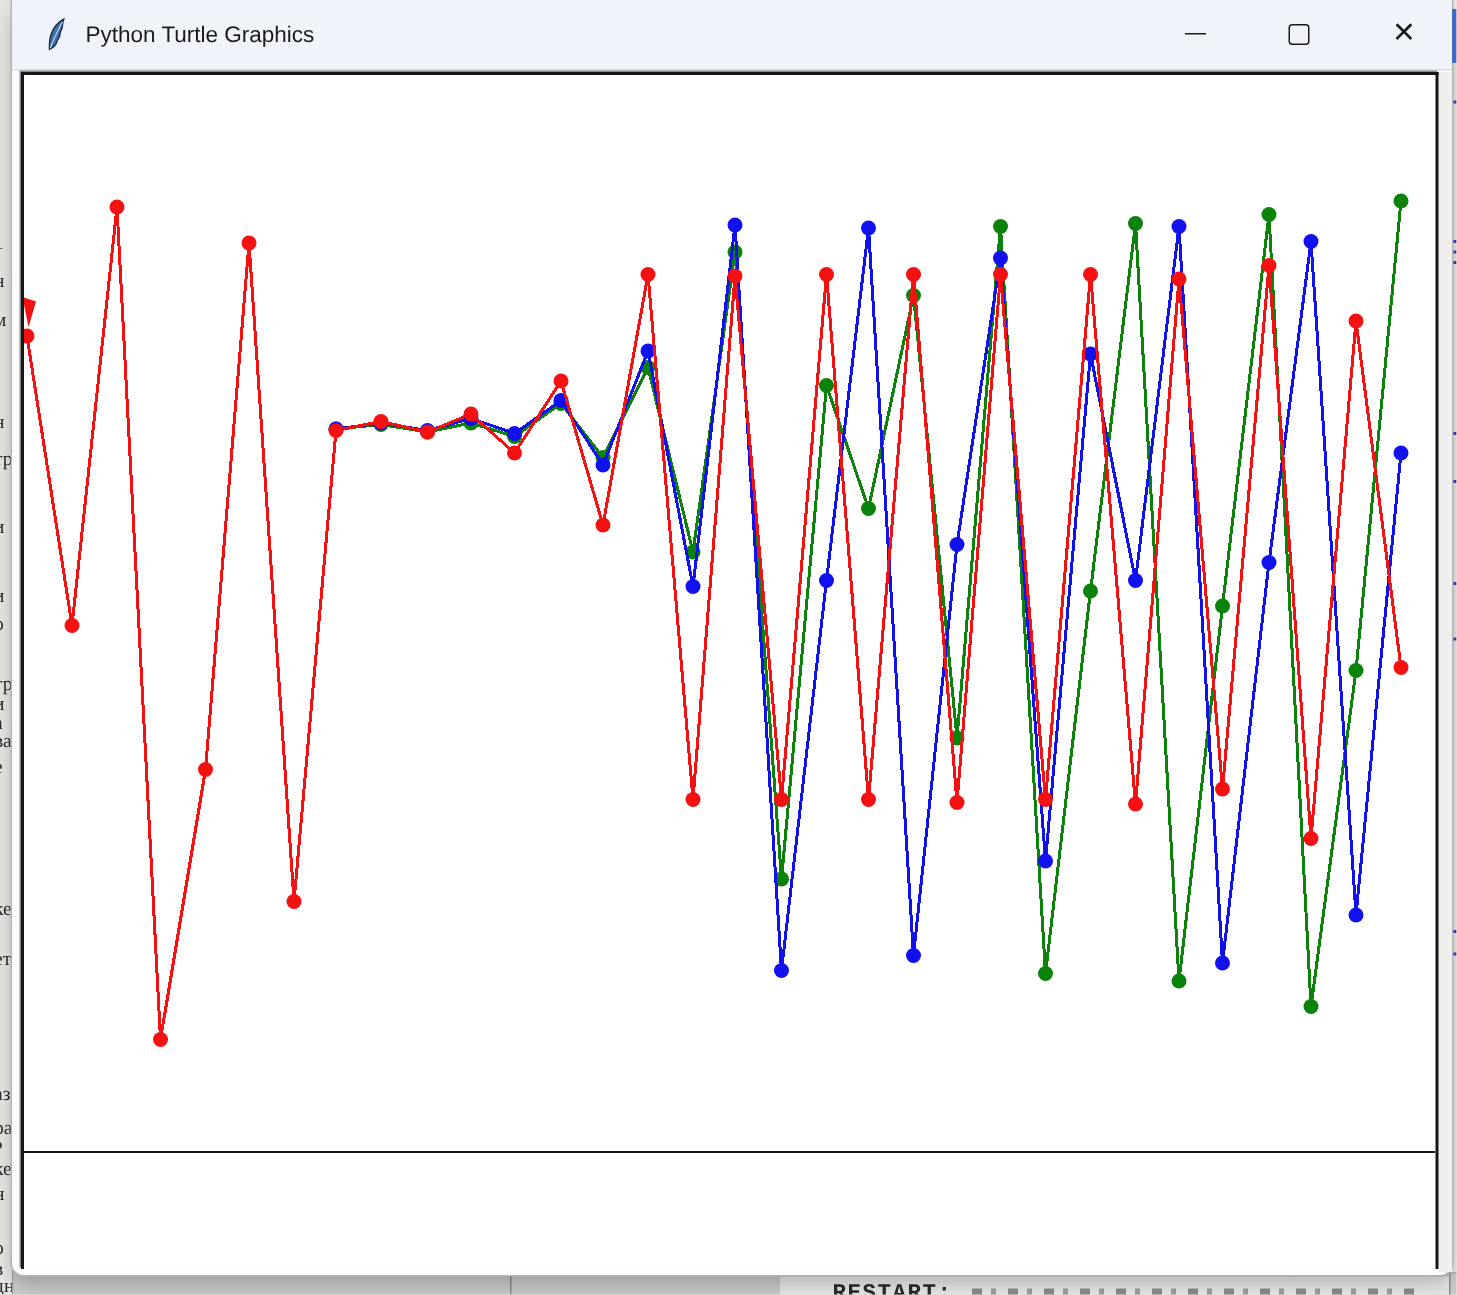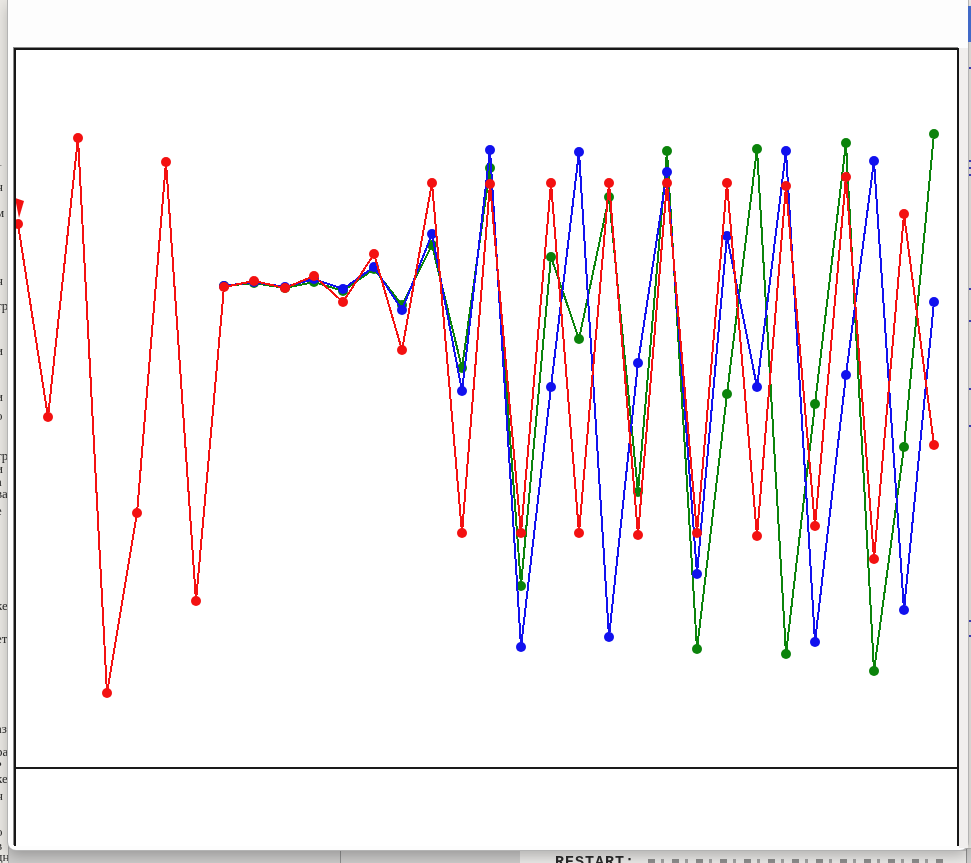--- a/index.html
+++ b/index.html
@@ -119,20 +119,36 @@
   <div class="vdiv" style="left:966px"></div>
   <div class="restart-panel">
     <b>RESTART:</b>
     <i class="text-smudge"></i>
   </div>
 </div>
 
 <div class="blue-sliver"></div>
 
 <div class="tk-window">
+  <div class="titlebar">
+    <svg class="app-icon" viewBox="0 0 16 22">
+      <path d="M3 21 C 2.5 13, 5 5, 12.5 0.8 C 11 4.5, 12.4 5.2, 10.8 8.2 C 9.4 10.8, 10.6 11.2, 9 13.6 C 7.5 15.9, 8.3 16.4, 6.6 18.3 C 5.4 19.6, 4.2 20.4, 3 21 Z" fill="#3f6fa8" stroke="#13294a" stroke-width="0.9"></path>
+      <path d="M3.4 20.2 C 5.5 14.5, 8.5 8.5, 11.6 2.6" stroke="#cfe0f0" stroke-width="0.7" fill="none"></path>
+    </svg>
+    <span class="title">Python Turtle Graphics</span>
+    <div class="win-btn btn-min">
+        <span class="glyph"></span>
+      </div>
+    <div class="win-btn btn-max">
+        <span class="glyph"></span>
+      </div>
+    <div class="win-btn btn-close">
+        <span>✕</span>
+      </div>
+  </div>
   <div class="scroll-gutter"></div>
   <div class="canvas-frame" id="canvas-frame">
       <svg width="941" height="796" viewBox="0 0 941 796">
         <line x1="0" y1="718" x2="941" y2="718" stroke="#1a1a1a" stroke-width="1.5" shape-rendering="crispEdges"></line>
         <polyline points="208,236 238,233 269,238 298,232 327,241 358,219 386,255 416,195 446,318 474,118 505,536 535,207 563,289 593,147 622,442 651,101 681,599 711,344 741,99 770,604 799,354 830,93 858,621 888,397 918,84" fill="none" stroke="#0b830b" stroke-width="2" shape-rendering="crispEdges"></polyline>
         <circle cx="208" cy="236" r="5" fill="#0b830b"></circle>
         <circle cx="238" cy="233" r="5" fill="#0b830b"></circle>
         <circle cx="269" cy="238" r="5" fill="#0b830b"></circle>
         <circle cx="298" cy="232" r="5" fill="#0b830b"></circle>
         <circle cx="327" cy="241" r="5" fill="#0b830b"></circle>

